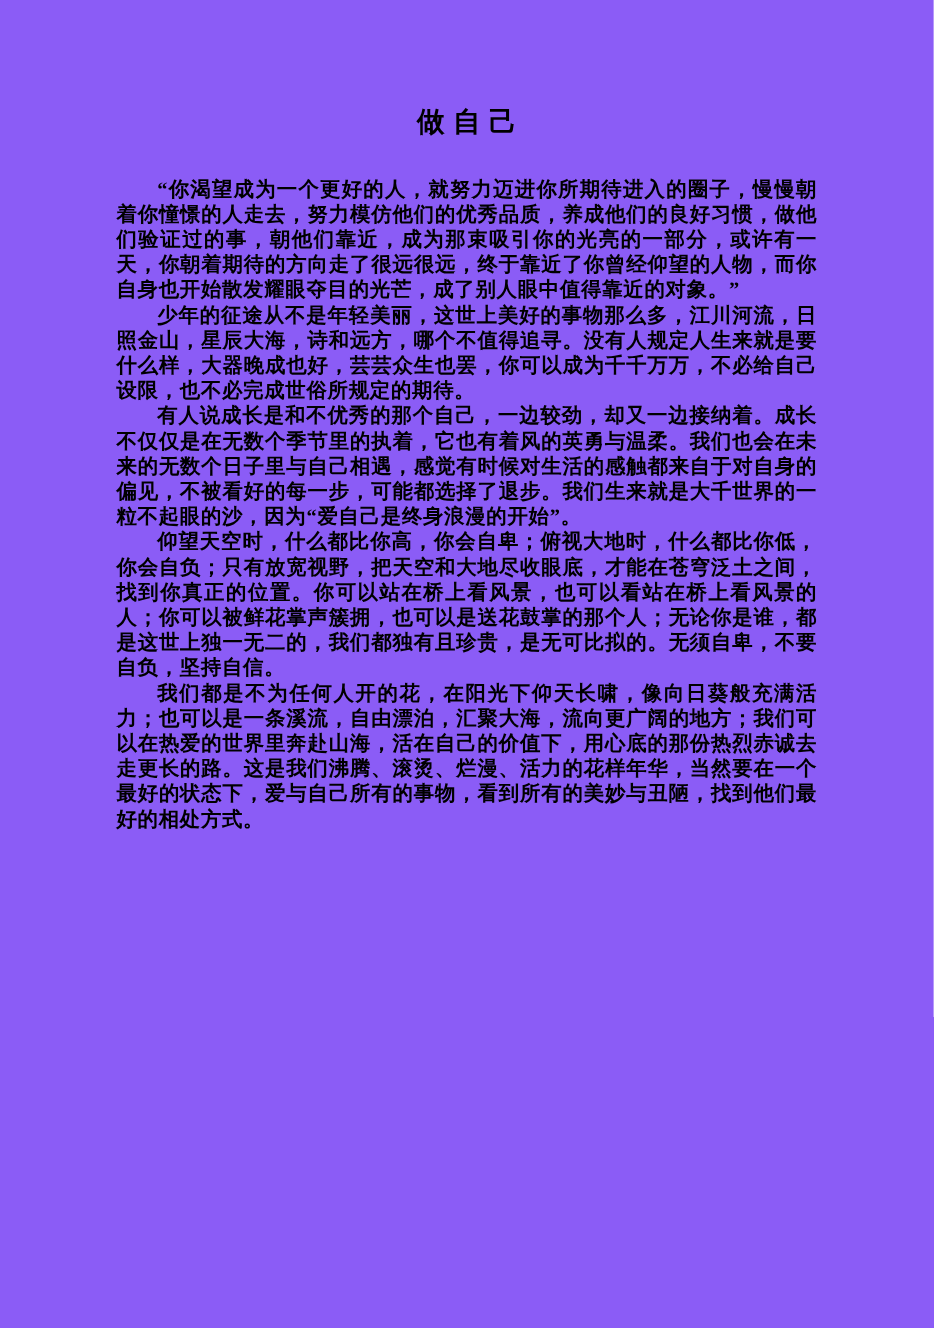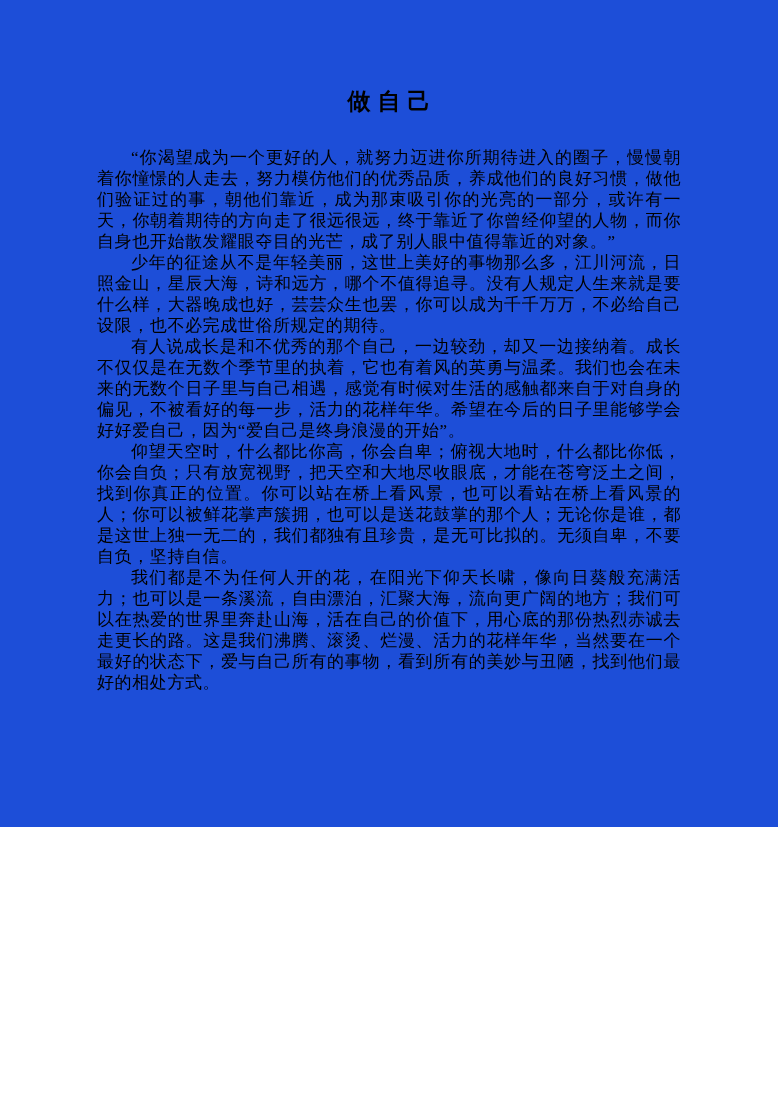--- a/index.html
+++ b/index.html
@@ -10,49 +10,50 @@
   body {
     width: 778px;
     height: 1107px;
     color: #000000;
     font-family: "Liberation Serif", "DejaVu Serif", serif;
     overflow: hidden;
   }
   .page {
     box-sizing: border-box;
     width: 778px;
-    height: 827px;
+    height: 1107px;
     padding: 86px 97px 0 97px;
-    background: #1d4ed8;
+    background: #8b5cf6;
   }
   .doc-title {
     margin: 0 0 29px 0;
     text-align: center;
     font-size: 23px;
     line-height: 32px;
     font-weight: bold;
     letter-spacing: 7px;
     text-indent: 7px; 
   }
   .doc-body p {
     margin: 0;
     font-size: 17px;
     line-height: 21px;
     letter-spacing: 0.6px;
     text-align: justify;
     text-justify: inter-ideograph;
     text-indent: 2em;
+    font-weight: bold;
   }
 </style>
 </head>
 <body>
 
 <main class="page">
   <h1 class="doc-title">做自己</h1>
 
   <section class="doc-body">
     <p>“你渴望成为一个更好的人，就努力迈进你所期待进入的圈子，慢慢朝着你憧憬的人走去，努力模仿他们的优秀品质，养成他们的良好习惯，做他们验证过的事，朝他们靠近，成为那束吸引你的光亮的一部分，或许有一天，你朝着期待的方向走了很远很远，终于靠近了你曾经仰望的人物，而你自身也开始散发耀眼夺目的光芒，成了别人眼中值得靠近的对象。”</p>
     <p>少年的征途从不是年轻美丽，这世上美好的事物那么多，江川河流，日照金山，星辰大海，诗和远方，哪个不值得追寻。没有人规定人生来就是要什么样，大器晚成也好，芸芸众生也罢，你可以成为千千万万，不必给自己设限，也不必完成世俗所规定的期待。</p>
-    <p>有人说成长是和不优秀的那个自己，一边较劲，却又一边接纳着。成长不仅仅是在无数个季节里的执着，它也有着风的英勇与温柔。我们也会在未来的无数个日子里与自己相遇，感觉有时候对生活的感触都来自于对自身的偏见，不被看好的每一步，活力的花样年华。希望在今后的日子里能够学会好好爱自己，因为“爱自己是终身浪漫的开始”。</p>
+    <p>有人说成长是和不优秀的那个自己，一边较劲，却又一边接纳着。成长不仅仅是在无数个季节里的执着，它也有着风的英勇与温柔。我们也会在未来的无数个日子里与自己相遇，感觉有时候对生活的感触都来自于对自身的偏见，不被看好的每一步，可能都选择了退步。我们生来就是大千世界的一粒不起眼的沙，因为“爱自己是终身浪漫的开始”。</p>
     <p>仰望天空时，什么都比你高，你会自卑；俯视大地时，什么都比你低，你会自负；只有放宽视野，把天空和大地尽收眼底，才能在苍穹泛土之间，找到你真正的位置。你可以站在桥上看风景，也可以看站在桥上看风景的人；你可以被鲜花掌声簇拥，也可以是送花鼓掌的那个人；无论你是谁，都是这世上独一无二的，我们都独有且珍贵，是无可比拟的。无须自卑，不要自负，坚持自信。</p>
     <p>我们都是不为任何人开的花，在阳光下仰天长啸，像向日葵般充满活力；也可以是一条溪流，自由漂泊，汇聚大海，流向更广阔的地方；我们可以在热爱的世界里奔赴山海，活在自己的价值下，用心底的那份热烈赤诚去走更长的路。这是我们沸腾、滚烫、烂漫、活力的花样年华，当然要在一个最好的状态下，爱与自己所有的事物，看到所有的美妙与丑陋，找到他们最好的相处方式。</p>
   </section>
 </main>
 
 </body></html>

